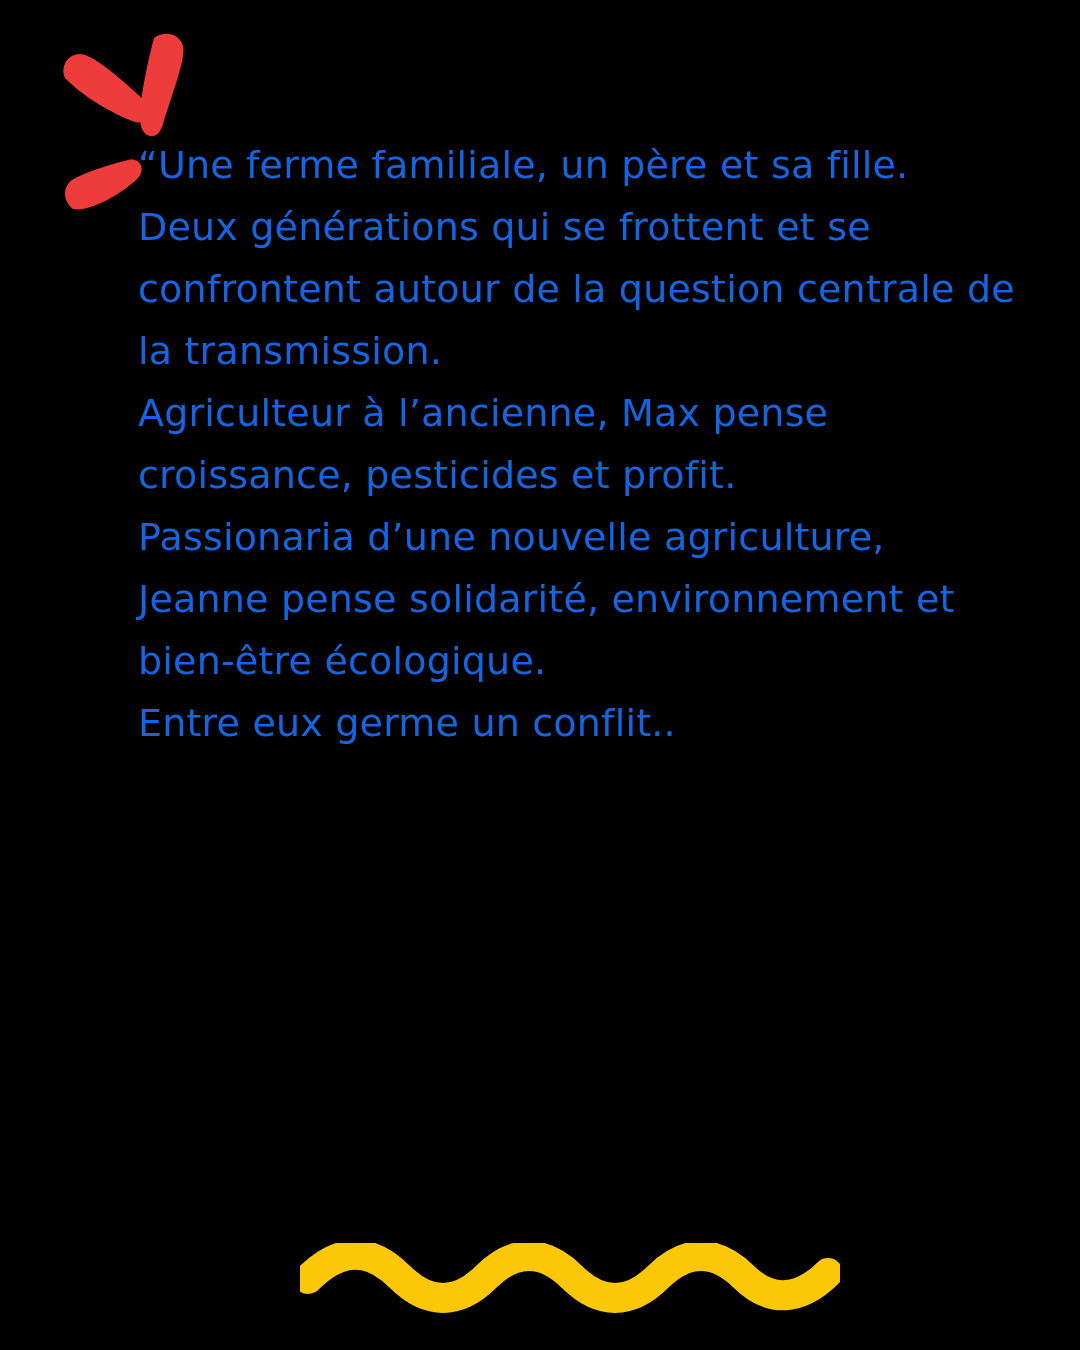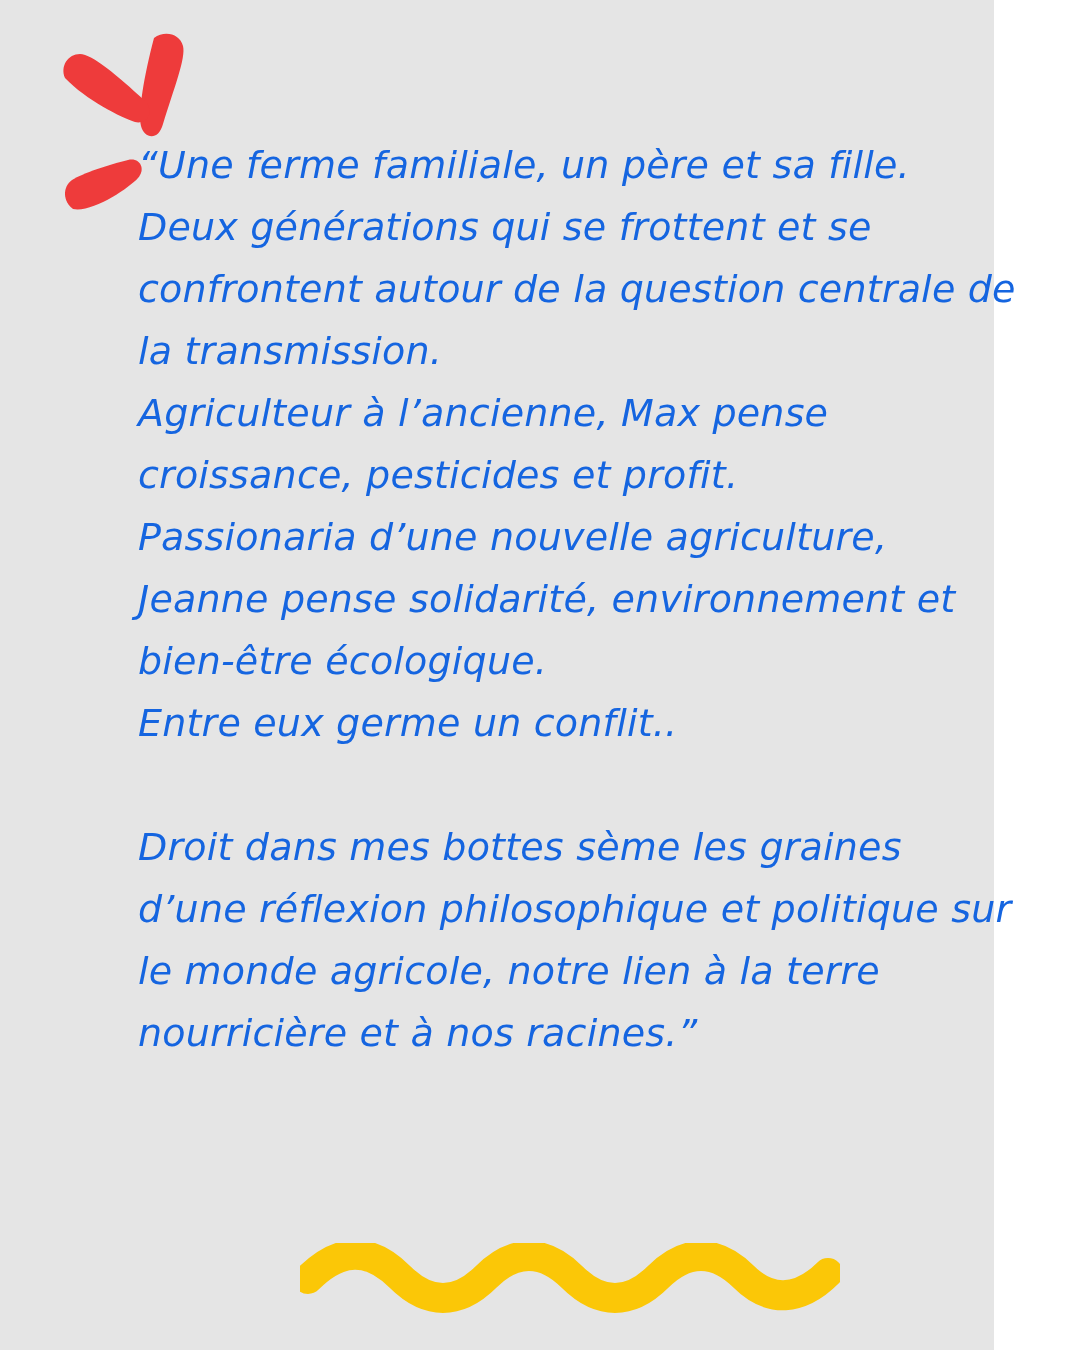--- a/index.html
+++ b/index.html
@@ -10,24 +10,23 @@
     width: 1080px;
     height: 1350px;
     background: #ffffff;
     font-family: "DejaVu Sans", sans-serif;
     overflow: hidden;
     position: relative;
   }
 
   .poster {
     position: relative;
-    width: 994px;
+    width: 1080px;
     height: 1350px;
-    background: #e5e5e5;
-    font-style: italic;
+    background: #000000;
   }
 
   
   .sparkle {
     position: absolute;
     left: 34px;
     top: 18px;
     width: 180px;
     height: 210px;
   }
@@ -78,21 +77,20 @@
       </g>
     </svg>
   </div>
 
   <div class="quote-block">
     <p class="quote-par">“Une ferme familiale, un père et sa fille.
 Deux générations qui se frottent et se confrontent autour de la question centrale de la transmission.
 Agriculteur à l’ancienne, Max pense croissance, pesticides et profit.
 Passionaria d’une nouvelle agriculture, Jeanne pense solidarité, environnement et bien-être écologique.
 Entre eux germe un conflit..</p>
-    <p class="quote-par second">Droit dans mes bottes sème les graines d’une réflexion philosophique et politique sur le monde agricole, notre lien à la terre nourricière et à nos racines.”</p>
   </div>
 
   <div class="squiggle">
     <svg viewBox="0 0 540 70" width="540" height="70" aria-hidden="true">
       <path d="M8 36
                C 40 4, 70 4, 100 34
                C 128 62, 158 62, 186 34
                C 214 6, 244 6, 272 34
                C 300 62, 330 62, 358 34
                C 386 6, 416 6, 444 34

